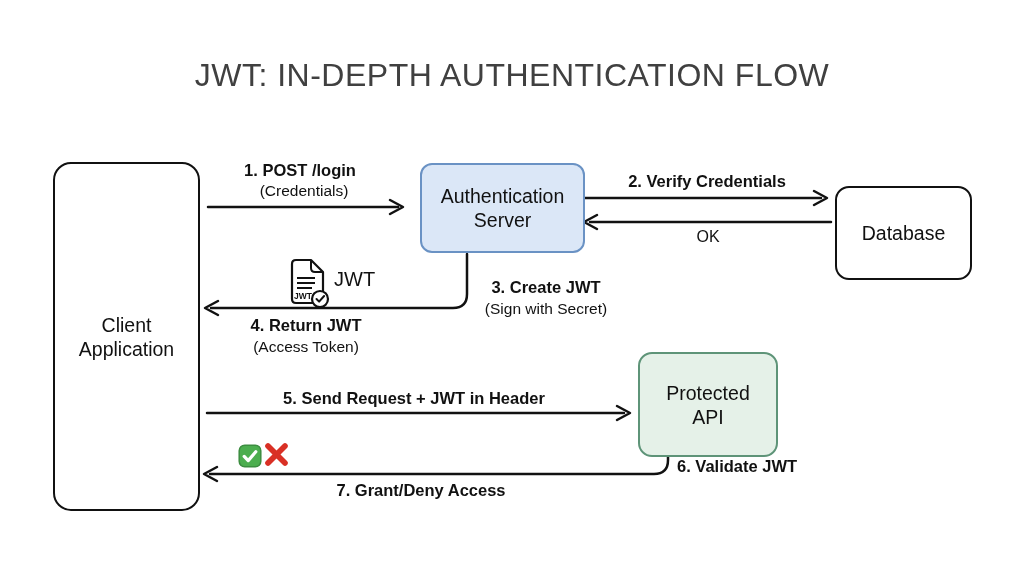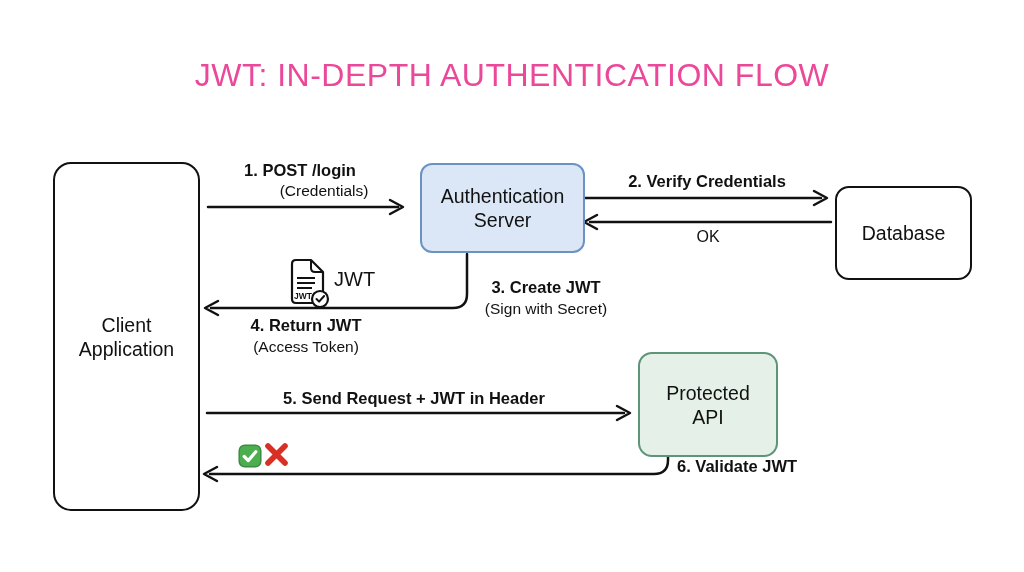--- a/index.html
+++ b/index.html
@@ -2,21 +2,21 @@
 <html><head>
 <meta charset="utf-8">
 <style>
   html,body{margin:0;padding:0;background:#ffffff;}
   .stage{
     position:relative;width:1024px;height:572px;background:#ffffff;overflow:hidden;
     font-family:"Liberation Sans","DejaVu Sans",sans-serif;color:#111111;
   }
   .title{
     position:absolute;top:57px;left:0;width:1024px;text-align:center;
-    font-size:32px;font-weight:500;letter-spacing:0.5px;color:#ec4899;
+    font-size:32px;font-weight:500;letter-spacing:0.5px;color:#404040;
   }
   .node{
     position:absolute;display:flex;flex-direction:column;align-items:center;justify-content:center;
     box-sizing:border-box;text-align:center;font-size:19.5px;line-height:24px;background:#fff;
   }
   .node.plain{border:2.5px solid #111111;}
   .node.client{left:53px;top:162px;width:147px;height:349px;border-radius:18px;}
   .node.auth{left:420px;top:163px;width:165px;height:90px;border-radius:12px;
     background:#dbe7f7;border:2.5px solid #6a92c4;}
   .node.db{left:835px;top:160px;width:137px;height:94px;border-radius:14px;margin-top:26px;}
@@ -74,35 +74,36 @@
   <div class="node plain db">
     <div>Database</div>
   </div>
 
   <div class="node api">
     <div>Protected</div>
     <div>API</div>
   </div>
 
   <div class="lbl center step" style="left:300px;top:161px;text-align:right;">1. POST /login</div>
-  <div class="lbl center sub" style="left:304px;top:182px;margin-left:20px;">(Credentials)</div>
+  <div class="lbl center sub" style="left:304px;top:182px;">(Credentials)</div>
 
   <div class="lbl center step" style="left:707px;top:172px;">2. Verify Credentials</div>
   <div class="lbl center plainlbl" style="left:708px;top:228px;">OK</div>
 
   <div class="lbl center step" style="left:546px;top:278px;">3. Create JWT</div>
   <div class="lbl center sub" style="left:546px;top:300px;">(Sign with Secret)</div>
 
   <div class="lbl center step" style="left:306px;top:316px;">4. Return JWT</div>
   <div class="lbl center sub" style="left:306px;top:338px;">(Access Token)</div>
 
   <div class="lbl center step" style="left:414px;top:389px;">5. Send Request + JWT in Header</div>
 
   <div class="lbl step" style="left:677px;top:457px;">6. Validate JWT</div>
 
+  <div class="lbl center step" style="left:421px;top:481px;">7. Grant/Deny Access</div>
 
   <svg class="icon" style="left:286px;top:258px;" width="46" height="50" viewBox="0 0 46 50" fill="none">
     <path d="M10,2 H25 L37,14 V41 Q37,45 33,45 H10 Q6,45 6,41 V6 Q6,2 10,2 Z" stroke="#111" stroke-width="2.2" fill="#ffffff" stroke-linejoin="round"></path>
     <path d="M25,3 V10 Q25,14 29,14 H36" stroke="#111" stroke-width="2" stroke-linejoin="round"></path>
     <path d="M11,20 H29 M11,25 H29 M11,30 H26" stroke="#111" stroke-width="1.8"></path>
     <text x="8" y="41" font-size="8.5" font-weight="bold" fill="#111" font-family="Liberation Sans, sans-serif">JWT</text>
     <circle cx="34" cy="41" r="8" fill="#ffffff" stroke="#111" stroke-width="2.2"></circle>
     <path d="M30.5,41 l2.6,2.6 l5,-5.6" stroke="#111" stroke-width="2" stroke-linecap="round" stroke-linejoin="round"></path>
   </svg>
   <div class="lbl token" style="left:334px;top:268px;">JWT</div>

